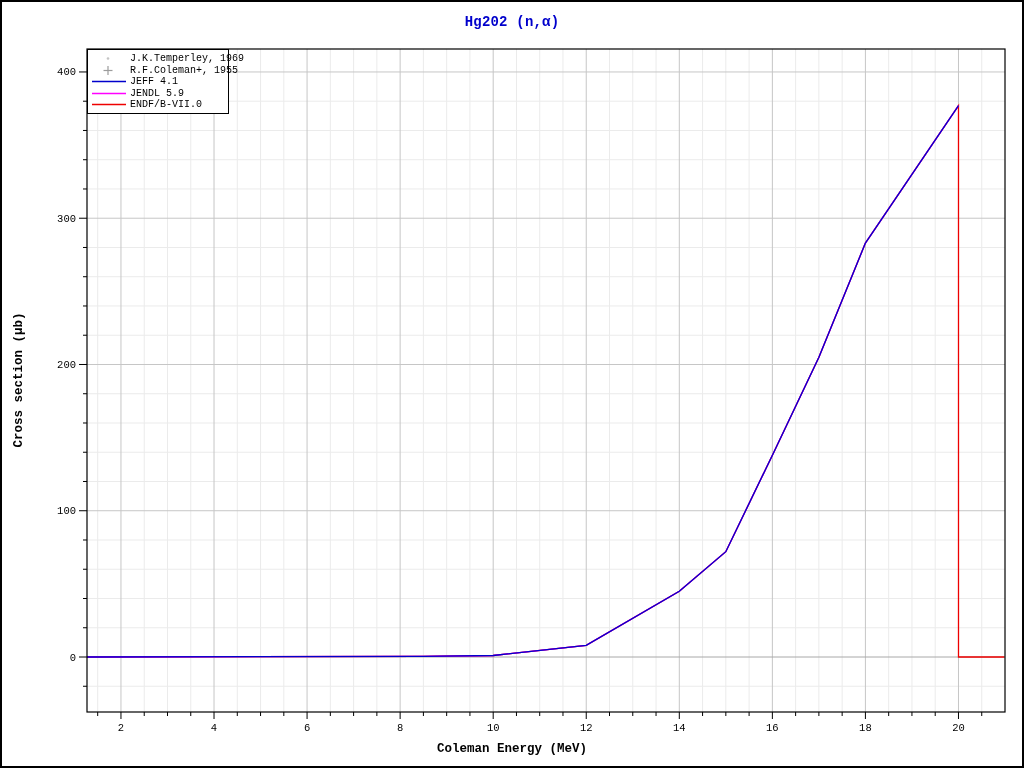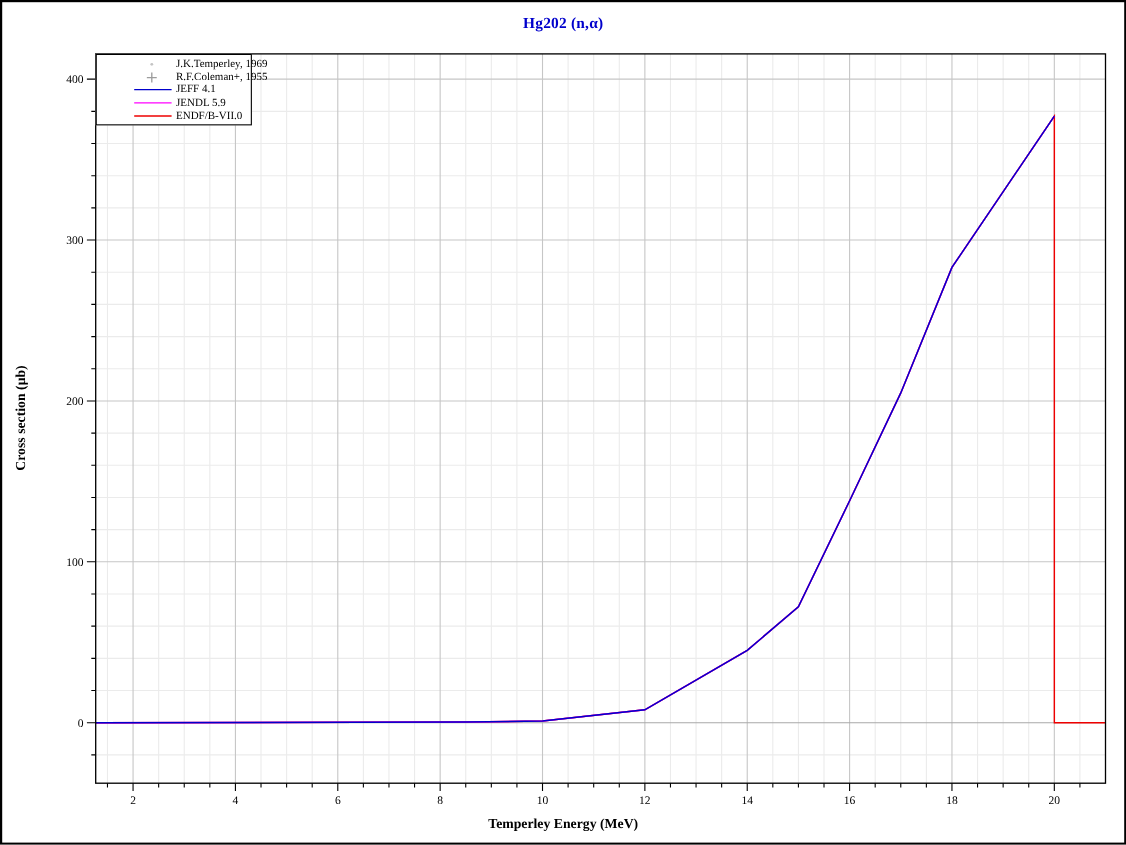--- a/index.html
+++ b/index.html
@@ -1,39 +1,39 @@
 <!DOCTYPE html>
 <html><head>
 <meta charset="utf-8">
 <style>
   html,body{margin:0;padding:0;background:#fff;}
   #page{
     position:relative; width:1024px; height:768px; box-sizing:border-box;
     background:#ffffff; border:2px solid #000; overflow:hidden;
-    font-family:Liberation Serif, serif;
+    font-family:Liberation Mono, monospace;
   }
   #chart-title{
     position:absolute; top:12px; left:0; width:100%; text-align:center;
     font-size:14px; font-weight:bold; color:#0000CC; letter-spacing:0.2px;
   }
   #plot-svg{position:absolute; left:0; top:0;}
   #x-axis-title{
     position:absolute; top:740px; left:0; width:100%; text-align:center;
     font-size:12.5px; font-weight:bold; color:#000;
   }
   #y-axis-title{
     position:absolute; left:-132px; top:370px; width:300px; height:16px;
     transform:rotate(-90deg); text-align:center;
     font-size:12.5px; font-weight:bold; color:#000;
   }
   #legend{
     position:absolute; left:85px; top:47px; width:140px;
     background:#fff; border:1px solid #000; padding:3px 0 2px 0;
   }
-  .legend-row{display:flex; align-items:center; height:11.6px;padding-left:30px;}
+  .legend-row{display:flex; height:11.6px;}
   .legend-sample{width:42px; height:11px; flex:0 0 42px;}
   .legend-label{font-size:10px; color:#000; white-space:nowrap; line-height:11px;}
 </style>
 </head>
 <body>
 
 <div id="page">
   <div id="chart-title">Hg202 (n,α)</div>
 
   <svg id="plot-svg" width="1024" height="768">
@@ -217,15 +217,15 @@
         <span class="legend-label">JENDL 5.9</span>
       </div>
       <div class="legend-row">
         <svg class="legend-sample" viewBox="0 0 42 11">
           <line x1="4" y1="5.5" x2="38" y2="5.5" stroke="#EE0000" stroke-width="1.3"></line>
         </svg>
         <span class="legend-label">ENDF/B-VII.0</span>
       </div>
     </div>
 
-  <div id="x-axis-title">Temperley Energy (MeV)</div>
+  <div id="x-axis-title">Coleman Energy (MeV)</div>
   <div id="y-axis-title">Cross section (μb)</div>
 </div>
 
 </body></html>

